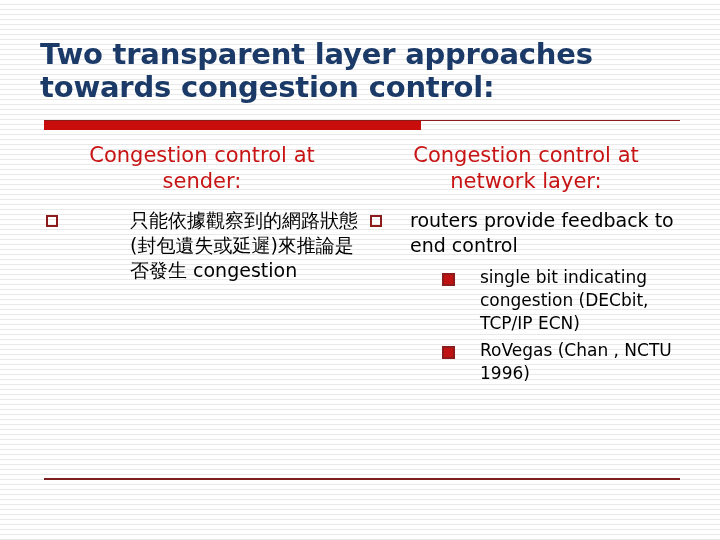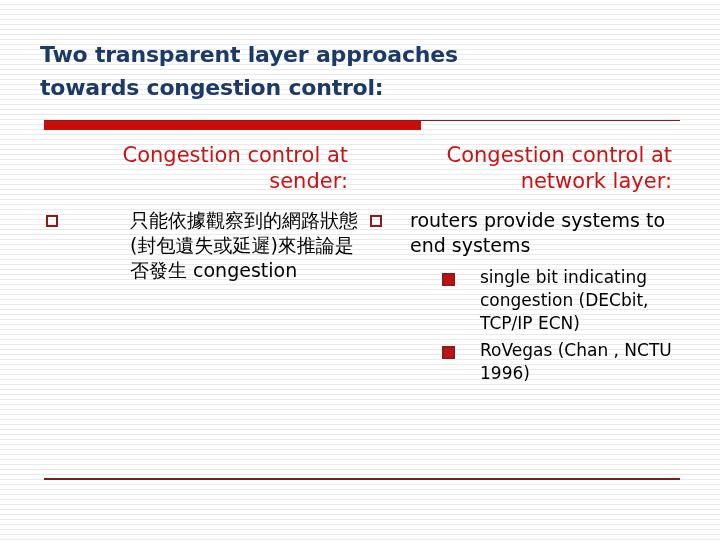--- a/index.html
+++ b/index.html
@@ -30,21 +30,21 @@
     overflow: hidden;
   }
 
   #title {
     position: absolute;
     left: 40px;
     top: 38px;
     width: 640px;
     color: #1b3a68;
     font-weight: bold;
-    font-size: 22px;
+    font-size: 29px;
     line-height: 33px;
     letter-spacing: -0.2px;
     white-space: pre-line;
   }
 
   
   #title-rule {
     position: absolute;
     left: 44px;
     top: 120px;
@@ -88,21 +88,21 @@
     top: 0;
     width: 324px;
   }
   .col-left  { left: 0px; }
   .col-right { left: 324px; }
 
   .col-heading {
     color: #c81414;
     font-size: 21px;
     line-height: 26px;
-    text-align: right;
+    text-align: center;
     padding: 0 16px 0 16px;
     white-space: pre-line;
   }
 
   .bullet-l1 {
     position: relative;
     margin-top: 14px;
     padding-left: 46px;
     color: #000000;
     font-size: 19px;
@@ -171,21 +171,21 @@
         <span class="text cjk">只能依據觀察到的網路狀態(封包遺失或延遲)來推論是否發生 congestion</span>
       </div>
     </div>
 
     <div class="col col-right">
       <div class="col-heading">Congestion control at
 network layer:</div>
 
       <div class="bullet-l1">
         <span class="marker"></span>
-        <span class="text">routers provide systems to end systems</span>
+        <span class="text">routers provide feedback to end control</span>
 
         <div class="sublist">
           <div class="bullet-l2">
             <span class="marker"></span>
             <span class="text">single bit indicating congestion (DECbit, TCP/IP ECN)</span>
           </div>
           <div class="bullet-l2">
             <span class="marker"></span>
             <span class="text">RoVegas (Chan , NCTU 1996)</span>
           </div>

